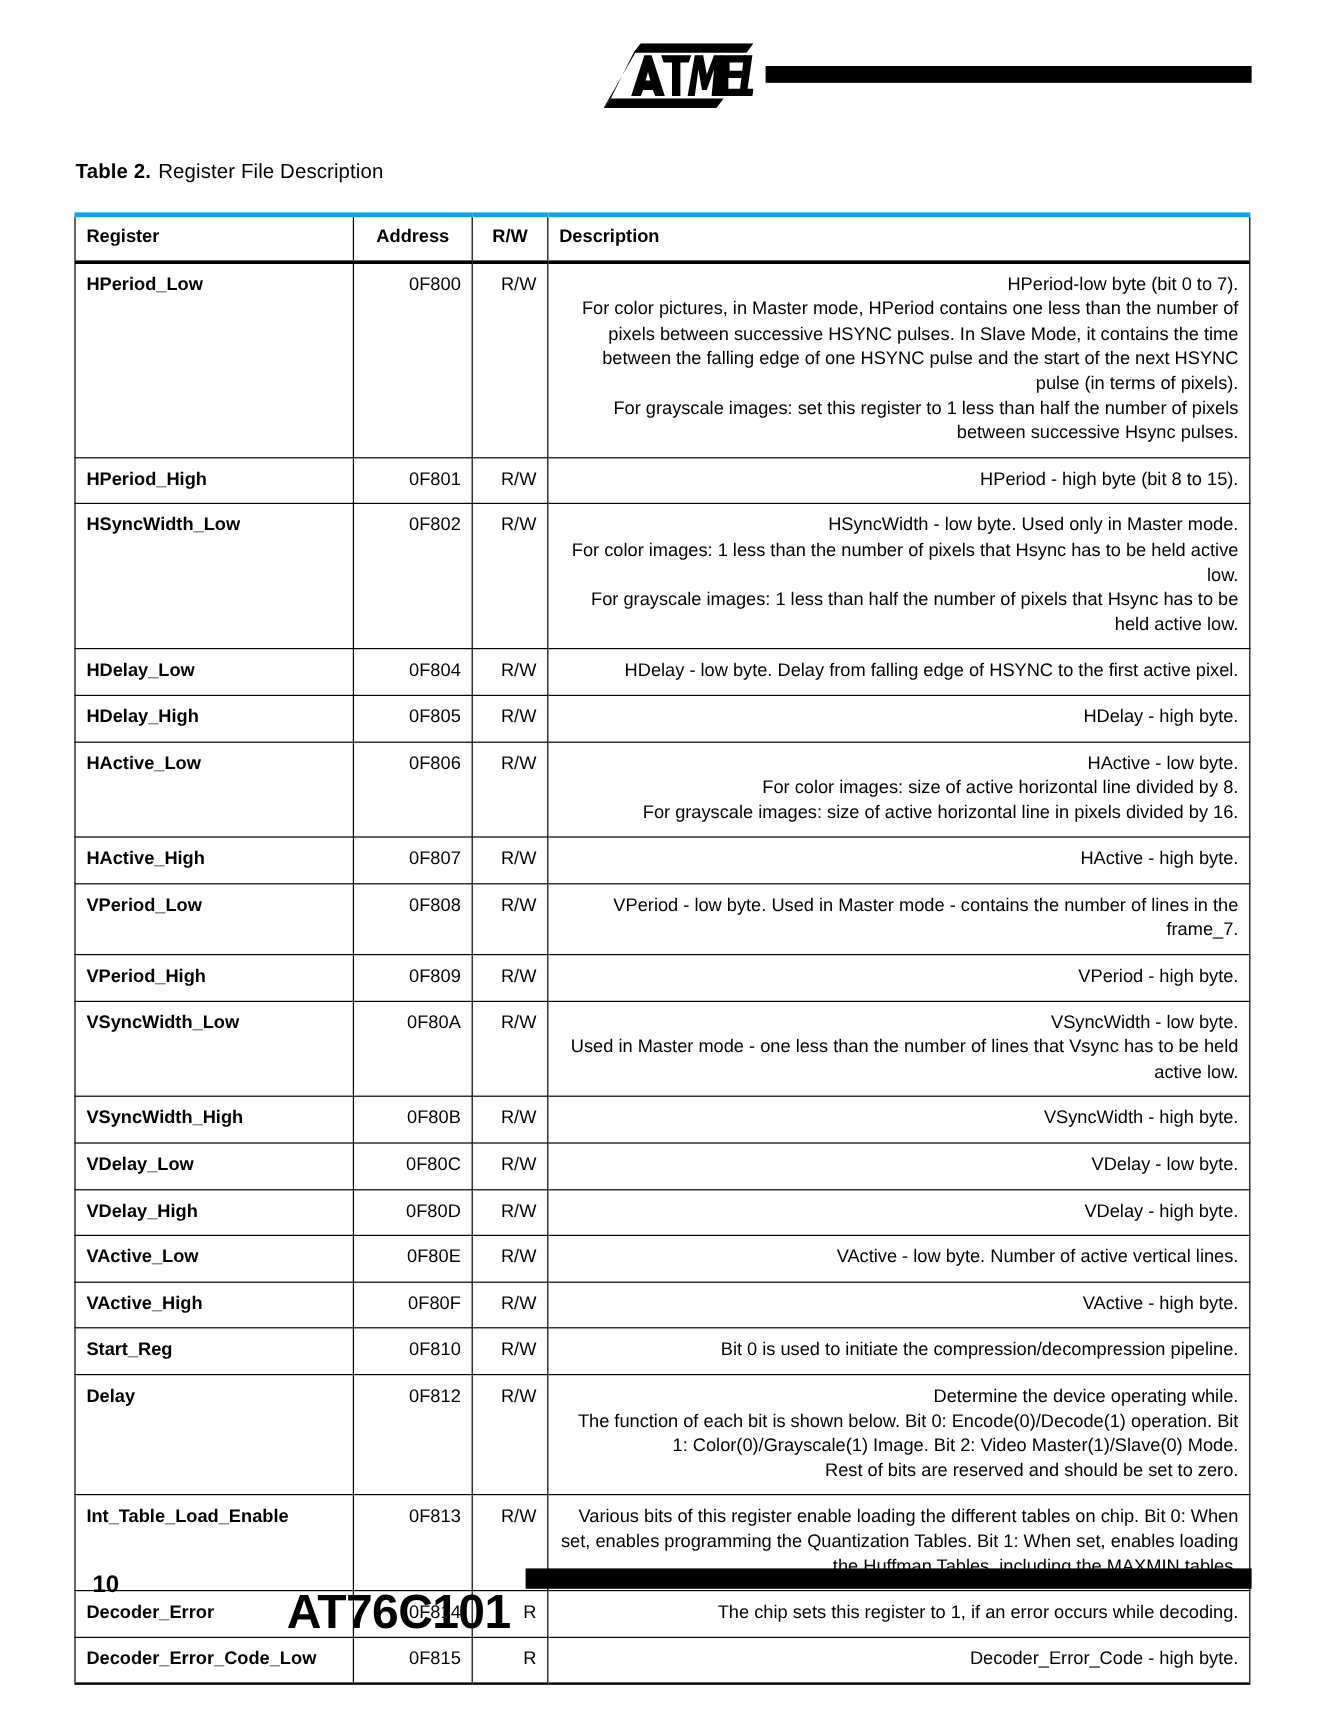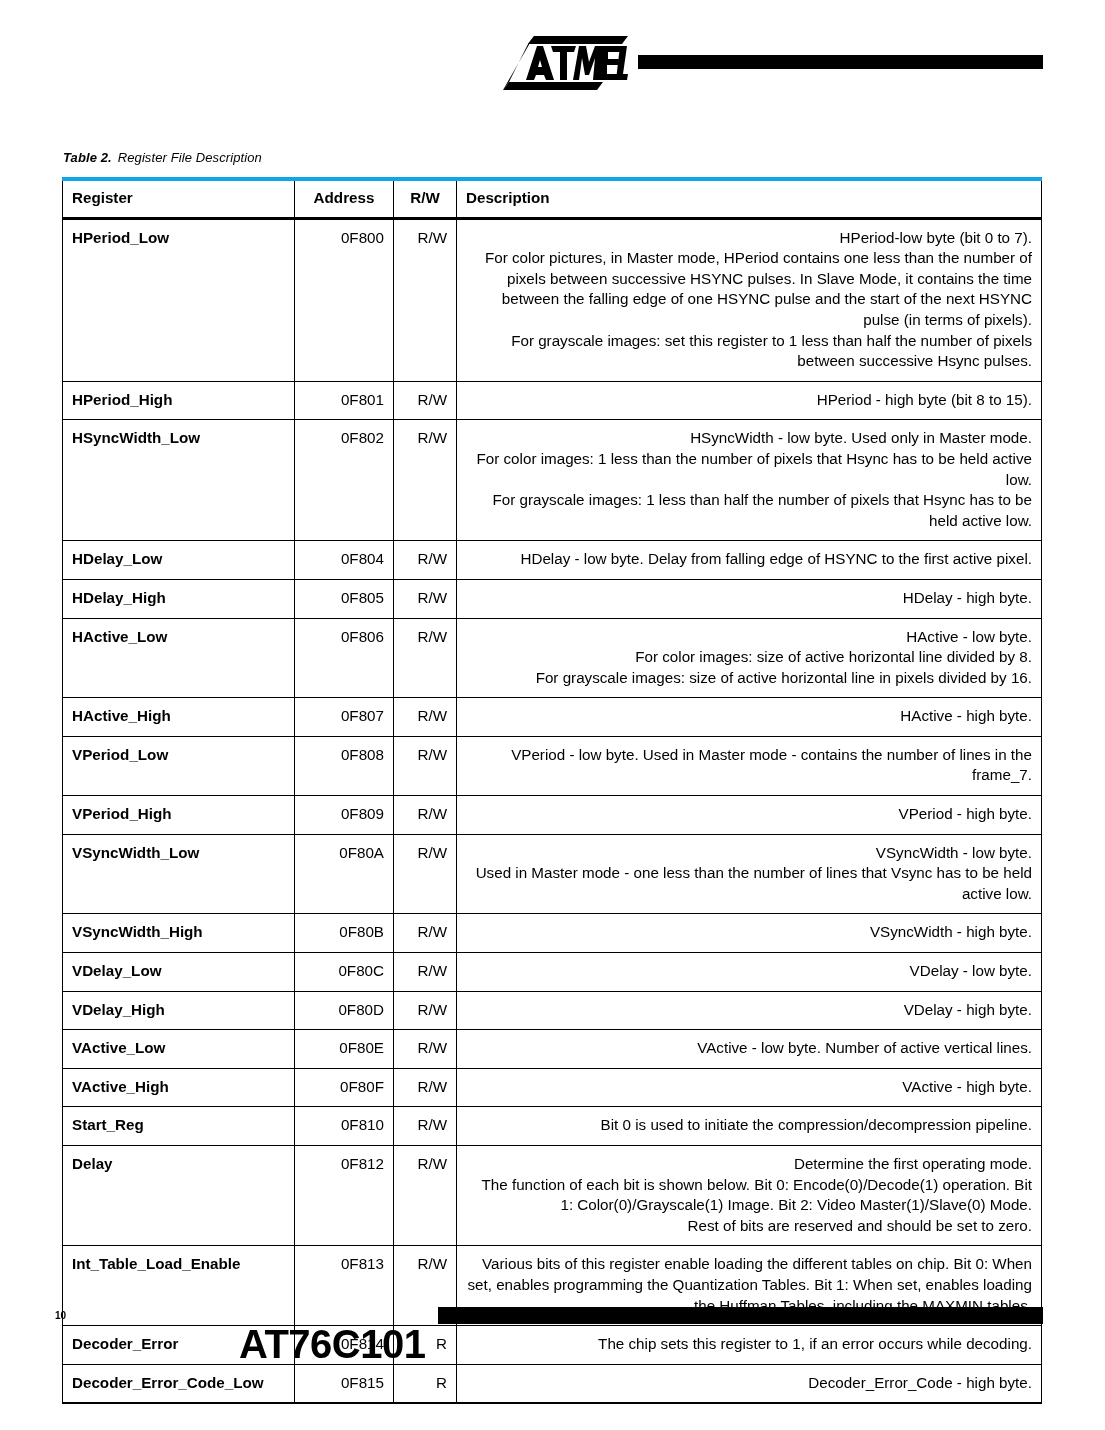--- a/index.html
+++ b/index.html
@@ -30,25 +30,24 @@
   .header-rule {
     position: absolute;
     left: 638px; top: 55px;
     width: 405px; height: 14px;
     background: #000000;
   }
 
   
   .table-caption {
     position: absolute;
-    left: 63px; top: 150px;
-    font-size: 13px;
+    left: 63px; top: 133px;
+    font-size: 17px;
     letter-spacing: 0.1px;
     white-space: nowrap;
-    font-style: italic;
   }
   .table-caption .cap-label {
     font-weight: bold;
   }
   .table-caption .cap-text {
     font-weight: normal;
     margin-left: 6px;
   }
 
   
@@ -108,22 +107,22 @@
   .desc-line { display: block; text-align: right; }
 
   
   .page-footer {
     position: absolute;
     left: 0; top: 1300px;
     width: 1105px; height: 70px;
   }
   .footer-pageno {
     position: absolute;
-    left: 55px; top: 1310px;
-    font-size: 10px;
+    left: 77px; top: 1310px;
+    font-size: 20px;
     font-weight: bold;
   }
   .footer-partno {
     position: absolute;
     left: 239px; top: 1322px;
     font-size: 40px;
     font-weight: bold;
     letter-spacing: -0.5px;
     white-space: nowrap;
   }
@@ -319,21 +318,21 @@
           <td class="cell-rw">R/W</td>
           <td class="cell-description">
             <span class="desc-line">Bit 0 is used to initiate the compression/decompression pipeline.</span>
           </td>
         </tr>
         <tr>
           <td class="cell-register">Delay</td>
           <td class="cell-address">0F812</td>
           <td class="cell-rw">R/W</td>
           <td class="cell-description">
-            <span class="desc-line">Determine the first operating mode.</span>
+            <span class="desc-line">Determine the device operating while.</span>
             <span class="desc-line">The function of each bit is shown below. Bit 0: Encode(0)/Decode(1) operation. Bit 1: Color(0)/Grayscale(1) Image. Bit 2: Video Master(1)/Slave(0) Mode.</span>
             <span class="desc-line">Rest of bits are reserved and should be set to zero.</span>
           </td>
         </tr>
         <tr>
           <td class="cell-register">Int_Table_Load_Enable</td>
           <td class="cell-address">0F813</td>
           <td class="cell-rw">R/W</td>
           <td class="cell-description">
             <span class="desc-line">Various bits of this register enable loading the different tables on chip. Bit 0: When set, enables programming the Quantization Tables. Bit 1: When set, enables loading the Huffman Tables, including the MAXMIN tables.</span>

